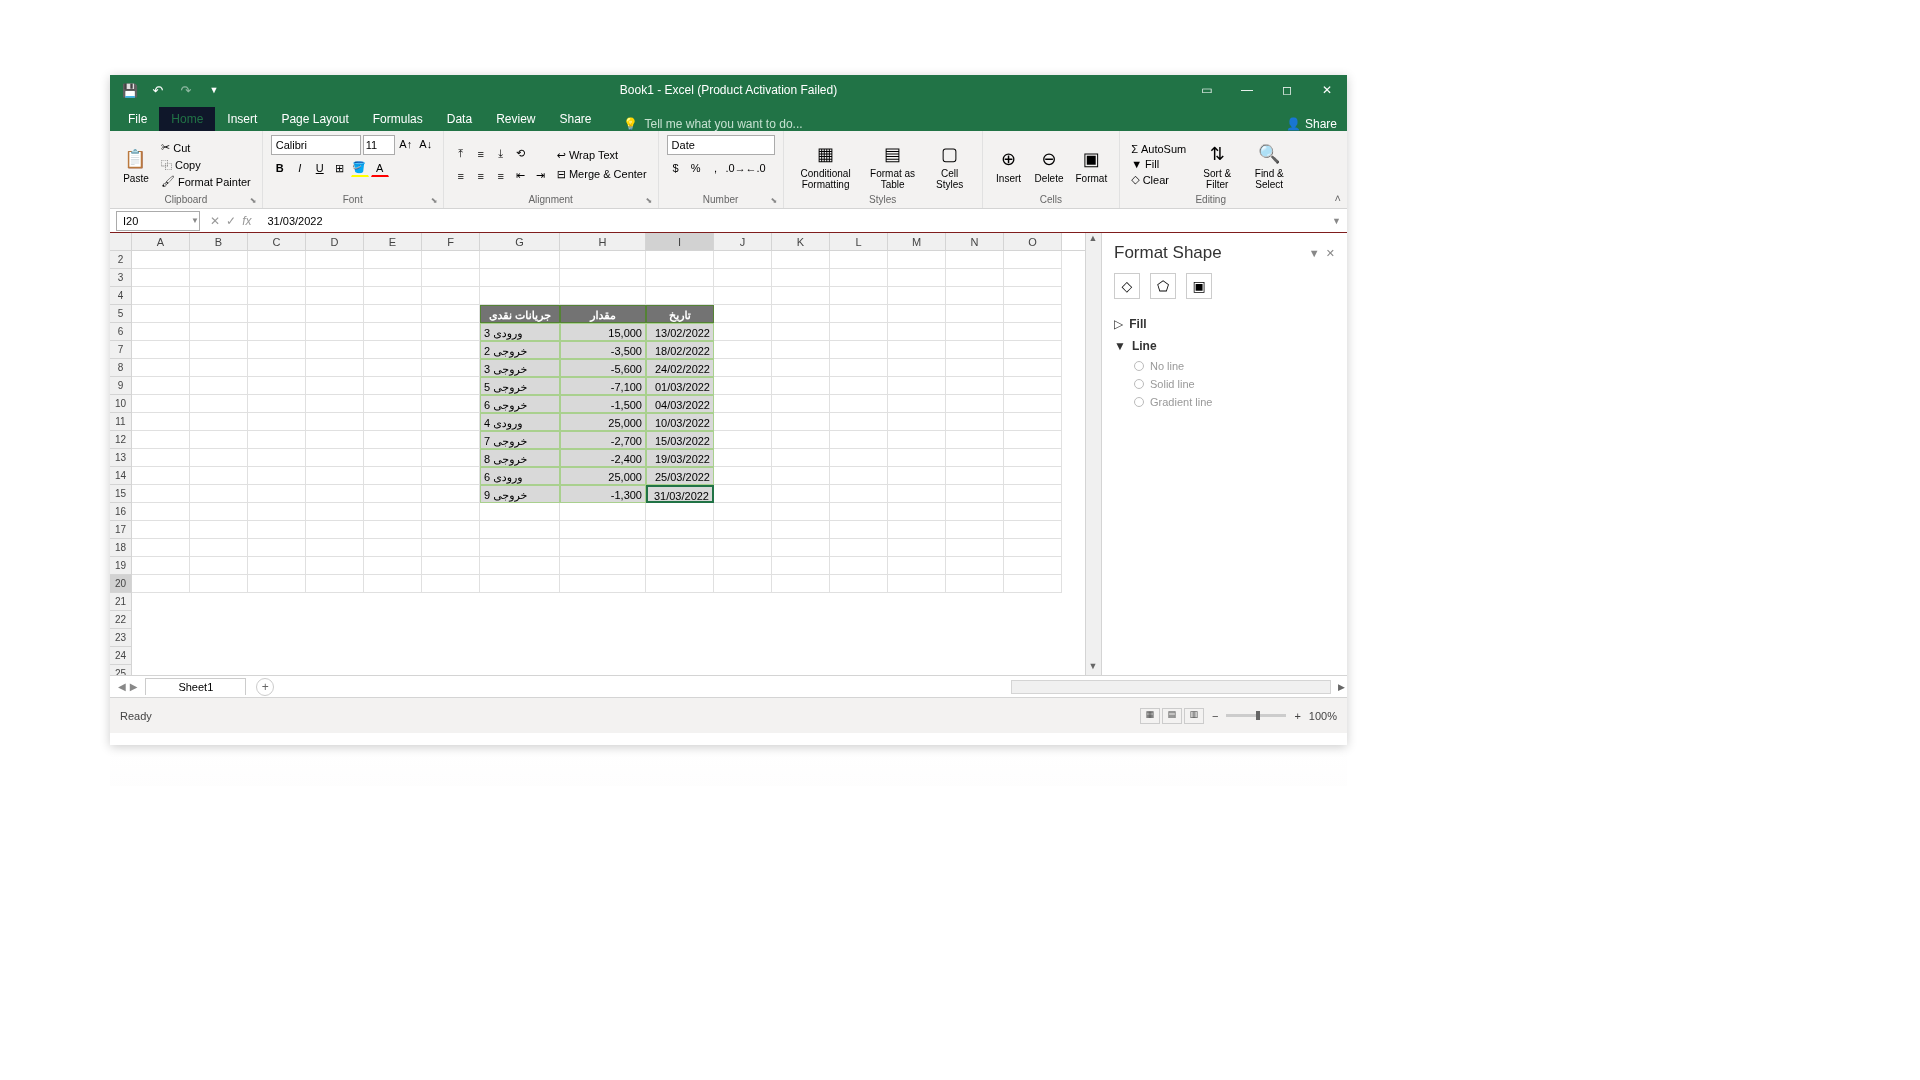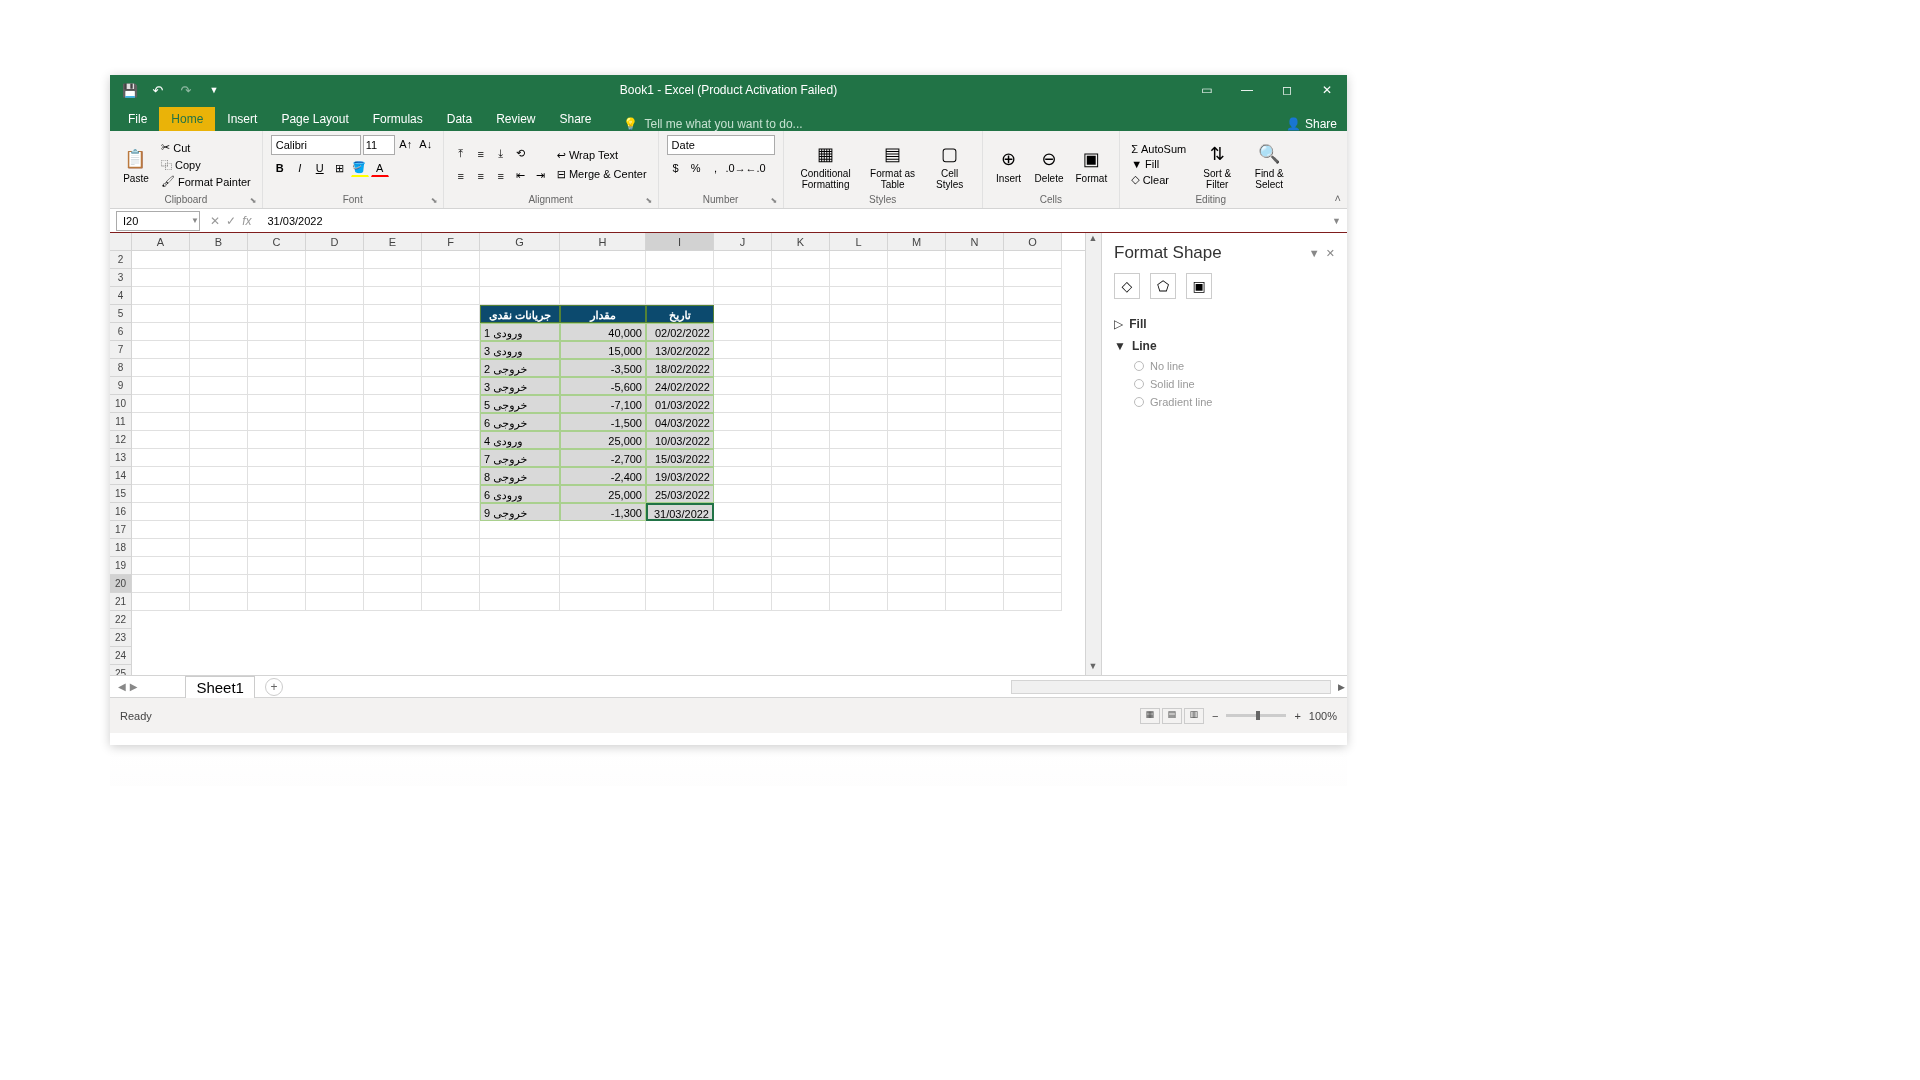--- a/index.html
+++ b/index.html
@@ -6,21 +6,21 @@
 body { background: #ffffff; width: 1920px; height: 1080px; position: relative; overflow: hidden; }
 .app-window { position: absolute; left: 110px; top: 75px; width: 1237px; height: 670px; background: #fff; box-shadow: 0 2px 10px rgba(0,0,0,0.2); }
 .titlebar { background: #217346; height: 30px; display: flex; align-items: center; position: relative; }
 .qat { display: flex; align-items: center; gap: 8px; padding-left: 10px; }
 .qat-btn { width: 20px; height: 20px; display: flex; align-items: center; justify-content: center; color: #fff; font-size: 13px; cursor: pointer; }
 .title-text { position: absolute; left: 50%; transform: translateX(-50%); color: #fff; font-size: 12px; }
 .win-controls { position: absolute; right: 0; display: flex; }
 .win-btn { width: 40px; height: 30px; display: flex; align-items: center; justify-content: center; color: #fff; font-size: 12px; cursor: pointer; }
 .ribbon-tabs { background: #217346; height: 26px; display: flex; align-items: flex-end; padding-left: 6px; position: relative; }
 .tab { padding: 5px 12px; font-size: 12px; color: #fff; cursor: pointer; }
-.tab.active { background: #eab308; color: #217346; }
+.tab.active { background: #0f172a; color: #217346; }
 .tell-me { display: flex; align-items: center; color: #c5e0d0; font-size: 12px; margin-left: 20px; }
 .tell-me-icon { margin-right: 6px; }
 .share-btn { position: absolute; right: 10px; color: #fff; font-size: 12px; display: flex; align-items: center; gap: 4px; }
 .ribbon { background: #f3f2f1; height: 78px; border-bottom: 1px solid #d4d4d4; display: flex; position: relative; }
 .group { border-right: 1px solid #e1e1e1; padding: 4px 8px 2px 8px; display: flex; flex-direction: column; justify-content: space-between; position: relative; }
 .group-content { display: flex; align-items: center; gap: 4px; flex: 1; }
 .group-label { text-align: center; font-size: 10px; color: #666; padding-bottom: 1px; }
 .group-launcher { position: absolute; right: 2px; bottom: 2px; width: 10px; height: 10px; font-size: 8px; color: #888; }
 .rbtn { display: flex; flex-direction: column; align-items: center; cursor: pointer; padding: 2px 4px; font-size: 10px; }
 .rbtn-icon { width: 28px; height: 28px; display: flex; align-items: center; justify-content: center; font-size: 18px; }
@@ -47,36 +47,36 @@
 .grid-body { display: flex; }
 .row-headers { width: 22px; }
 .row-header { height: 18px; background: #f0f0f0; border-right: 1px solid #d4d4d4; border-bottom: 1px solid #d4d4d4; text-align: center; font-size: 10px; color: #444; line-height: 18px; }
 .row-header.sel { background: #d2d2d2; }
 .cells { position: relative; flex: 1; }
 .cell-row { display: flex; height: 18px; }
 .cell { width: 58px; border-right: 1px solid #e0e0e0; border-bottom: 1px solid #e0e0e0; font-size: 11px; padding: 0 3px; line-height: 18px; overflow: hidden; white-space: nowrap; }
 .cell.g-col { width: 80px; }
 .cell.h-col { width: 86px; text-align: right; }
 .cell.i-col { width: 68px; text-align: right; }
-.tbl-header { background: #0c4a6e; color: #fff; text-align: center !important; font-weight: bold; border: 1px solid #548235; }
+.tbl-header { background: #737373; color: #fff; text-align: center !important; font-weight: bold; border: 1px solid #548235; }
 .tbl-cell { background: #e2efda; border: 1px solid #a9d08e; }
 .tbl-sel { background: #d9d9d9 !important; }
 .active-cell { border: 2px solid #217346 !important; }
 .vscroll { width: 16px; background: #f0f0f0; border-left: 1px solid #d4d4d4; position: relative; }
 .scroll-arrow { width: 14px; height: 14px; font-size: 9px; text-align: center; color: #666; cursor: pointer; }
 .pane { width: 246px; background: #fff; border-left: 1px solid #d4d4d4; padding: 10px 12px; }
 .pane-title { font-size: 17px; color: #333; margin-bottom: 10px; display: flex; justify-content: space-between; align-items: center; }
 .pane-icons { display: flex; gap: 10px; margin-bottom: 14px; }
 .pane-icon { width: 26px; height: 26px; border: 1px solid #ccc; display: flex; align-items: center; justify-content: center; font-size: 14px; }
 .pane-section { font-size: 12px; color: #333; padding: 4px 0; cursor: pointer; display: flex; align-items: center; gap: 6px; }
 .pane-sub { font-size: 11px; color: #999; padding: 3px 0 3px 20px; display: flex; align-items: center; gap: 6px; }
 .radio { width: 10px; height: 10px; border: 1px solid #bbb; border-radius: 50%; }
 .sheet-tabs { height: 22px; background: #fff; border-top: 1px solid #d4d4d4; display: flex; align-items: center; position: relative; }
 .sheet-nav { display: flex; gap: 4px; padding: 0 8px; color: #888; font-size: 10px; }
-.sheet-tab { padding: 2px 10px; font-size: 15px; border: 1px solid #ccc; border-bottom: none; background: #fff; margin-left: 40px; }
+.sheet-tab { padding: 2px 32px; font-size: 11px; border: 1px solid #ccc; border-bottom: none; background: #fff; }
 .sheet-add { width: 18px; height: 18px; border: 1px solid #ccc; border-radius: 50%; margin-left: 10px; text-align: center; font-size: 12px; line-height: 16px; color: #666; cursor: pointer; }
 .hscroll { position: absolute; right: 16px; width: 320px; height: 14px; background: #f0f0f0; border: 1px solid #d4d4d4; }
 .status-bar { height: 36px; background: #f3f2f1; border-top: 1px solid #d4d4d4; display: flex; align-items: center; justify-content: space-between; padding: 0 10px; font-size: 11px; color: #444; }
 .zoom { display: flex; align-items: center; gap: 8px; }
 .zoom-slider { width: 60px; height: 3px; background: #ccc; position: relative; }
 .zoom-thumb { position: absolute; left: 50%; top: -3px; width: 4px; height: 9px; background: #666; }
 .view-btns { display: flex; gap: 2px; }
 .view-btn { width: 20px; height: 16px; border: 1px solid #ccc; font-size: 9px; text-align: center; }
 .reflection { position: absolute; left: 110px; top: 746px; width: 1237px; height: 40px; background: linear-gradient(to bottom, rgba(243,242,241,0.4), rgba(255,255,255,0)); transform: scaleY(-1); opacity: 0.3; }
 </style>
@@ -418,37 +418,20 @@
               <div class="cell"></div>
               <div class="cell"></div>
             </div>
             <div class="cell-row">
               <div class="cell"></div>
               <div class="cell"></div>
               <div class="cell"></div>
               <div class="cell"></div>
               <div class="cell"></div>
               <div class="cell"></div>
-              <div class="cell g-col tbl-cell tbl-sel">ورودی 1</div>
-              <div class="cell h-col tbl-cell tbl-sel">40,000</div>
-              <div class="cell i-col tbl-cell tbl-sel">02/02/2022</div>
-              <div class="cell"></div>
-              <div class="cell"></div>
-              <div class="cell"></div>
-              <div class="cell"></div>
-              <div class="cell"></div>
-              <div class="cell"></div>
-            </div>
-            <div class="cell-row">
-              <div class="cell"></div>
-              <div class="cell"></div>
-              <div class="cell"></div>
-              <div class="cell"></div>
-              <div class="cell"></div>
-              <div class="cell"></div>
               <div class="cell g-col tbl-cell tbl-sel">ورودی 3</div>
               <div class="cell h-col tbl-cell tbl-sel">15,000</div>
               <div class="cell i-col tbl-cell tbl-sel">13/02/2022</div>
               <div class="cell"></div>
               <div class="cell"></div>
               <div class="cell"></div>
               <div class="cell"></div>
               <div class="cell"></div>
               <div class="cell"></div>
             </div>

